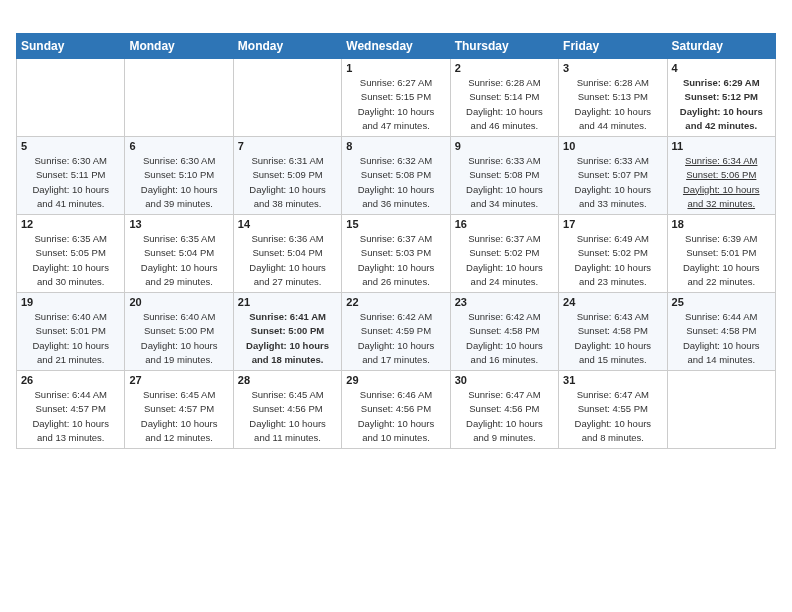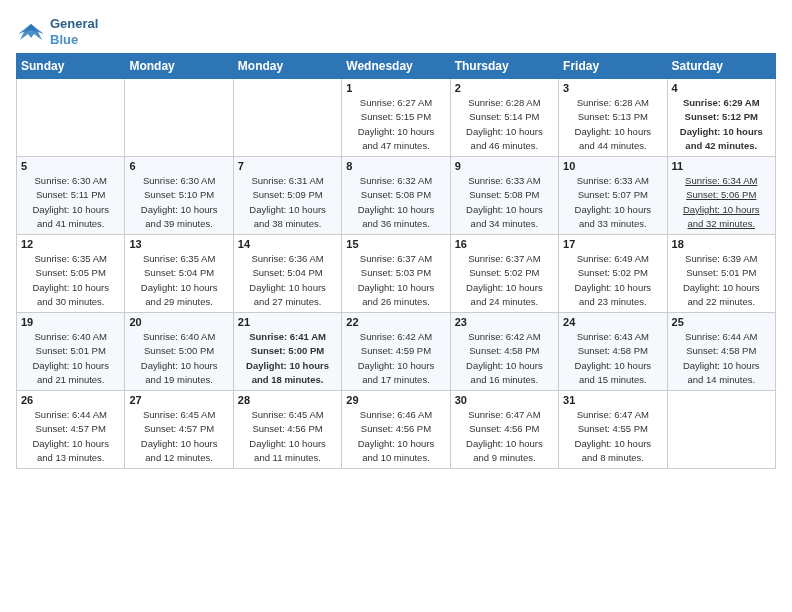--- a/index.html
+++ b/index.html
@@ -44,21 +44,21 @@
       line-height: 1.1;
     }
     .location {
       font-size: 14px;
       color: #555;
       margin-top: 2px;
     }
     .calendar {
       width: 100%;
       border-collapse: collapse;
-      margin-top: 6px;
+      margin-top: 17px;
     }
     .calendar th {
       background-color: #2e75b6;
       color: #fff;
       font-size: 12px;
       font-weight: bold;
       padding: 5px 4px;
       text-align: left;
       border: 1px solid #2e75b6;
     }
@@ -87,36 +87,20 @@
       text-align: center;
     }
     .empty-cell {
       background: #f9f9f9;
     }
   </style>
 </head>
 <body>
 
 <div class="page">
-  <div class="header">
-    <div class="logo">
-      <svg class="logo-bird" viewBox="0 0 30 24" xmlns="http://www.w3.org/2000/svg">
-        <polygon points="15,4 28,14 22,12 26,20 18,14 15,18 12,14 4,20 8,12 2,14" fill="#4a90c8"></polygon>
-        <polygon points="15,4 22,12 15,10 8,12" fill="#2e75b6"></polygon>
-      </svg>
-      <div class="logo-text">
-        <div>General</div>
-        <div style="color:#4a90c8;">Blue</div>
-      </div>
-    </div>
-    <div class="title-block">
-      <div class="month-title"></div>
-      <div class="location"></div>
-    </div>
-  </div>
 
   <table class="calendar">
     <thead>
       <tr>
       <th>Sunday</th>
           <th>Monday</th>
           <th>Monday</th>
           <th>Wednesday</th>
           <th>Thursday</th>
           <th>Friday</th>

